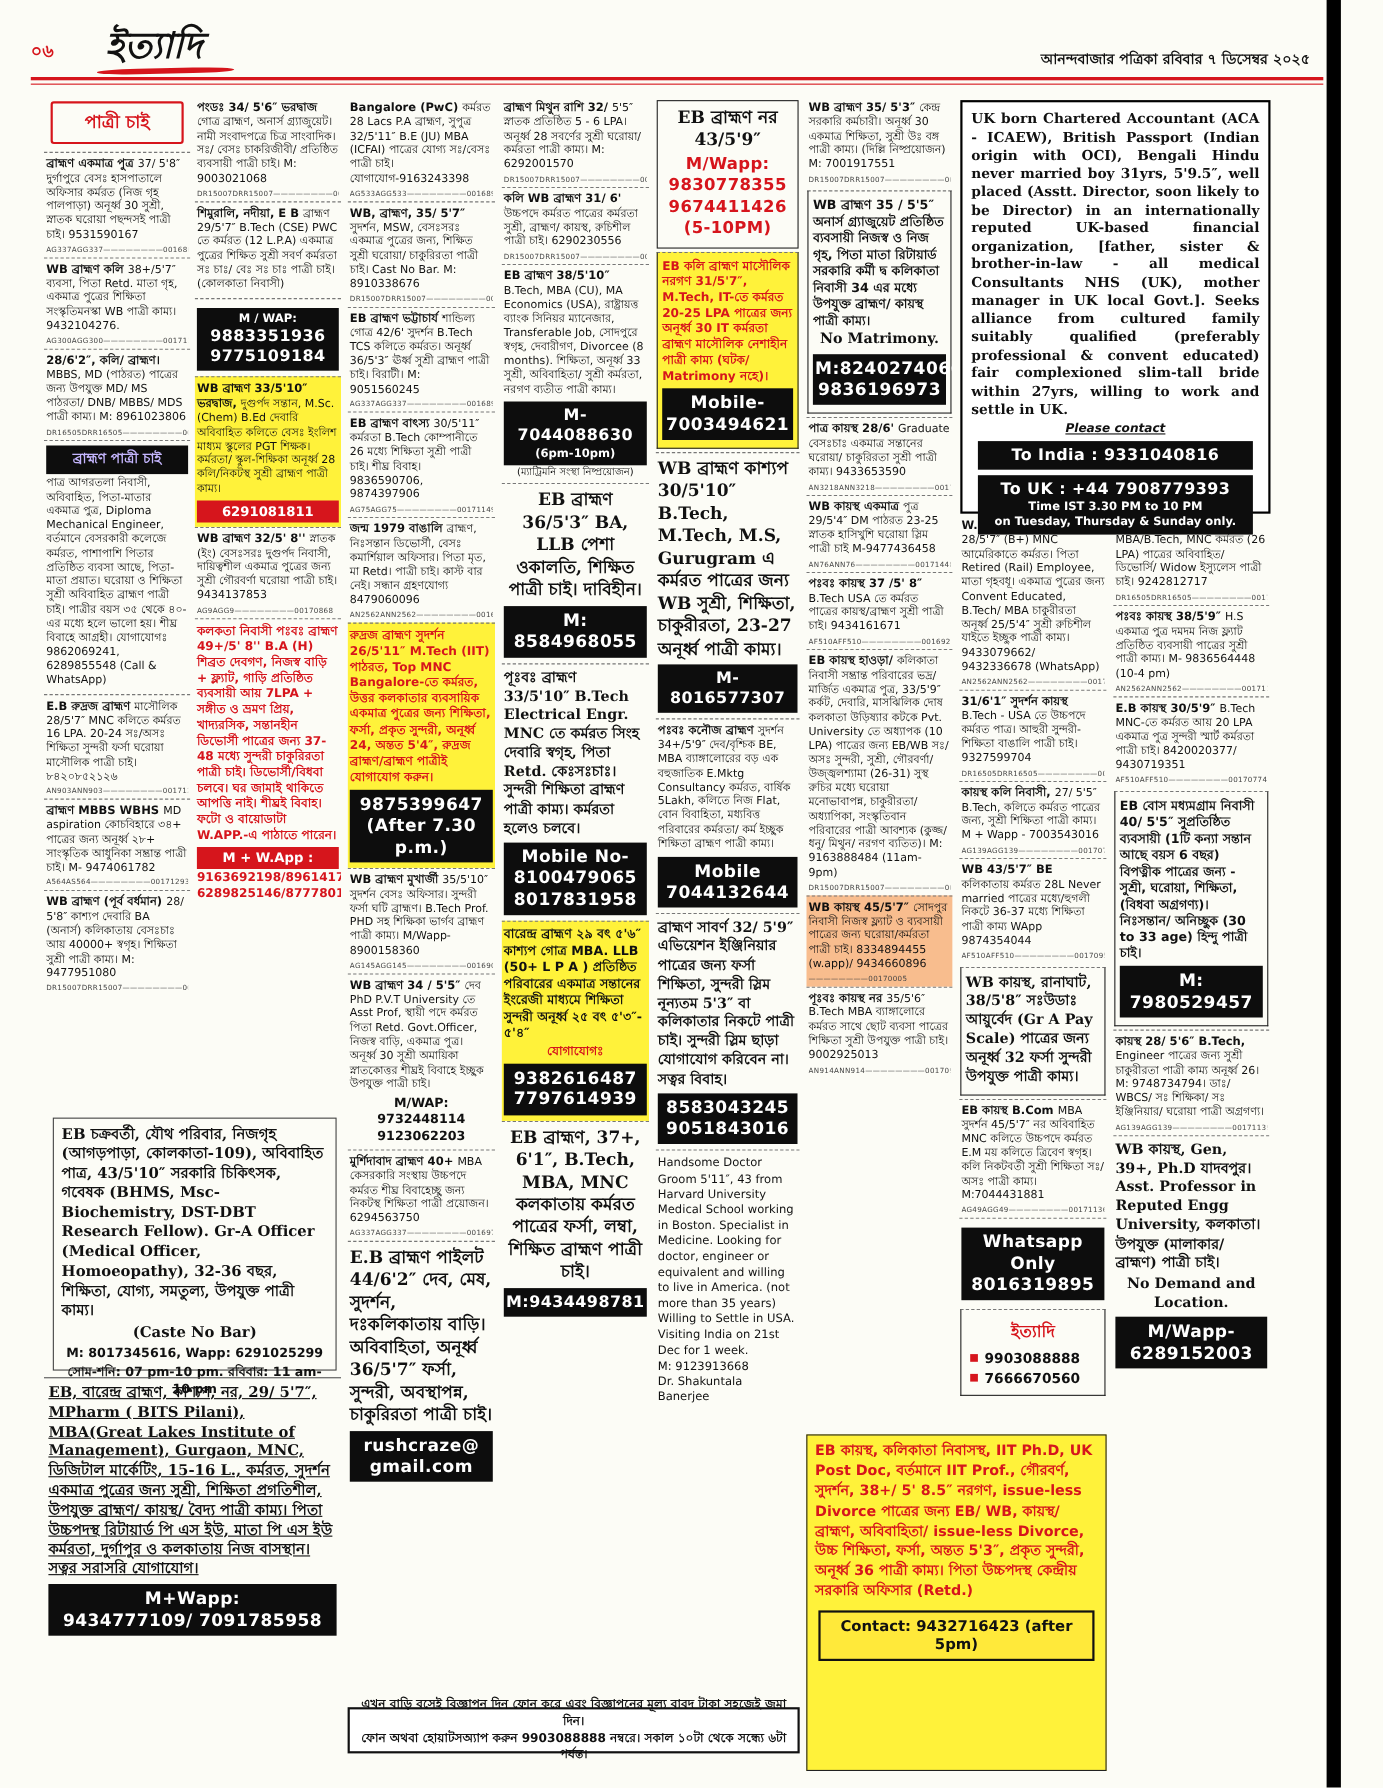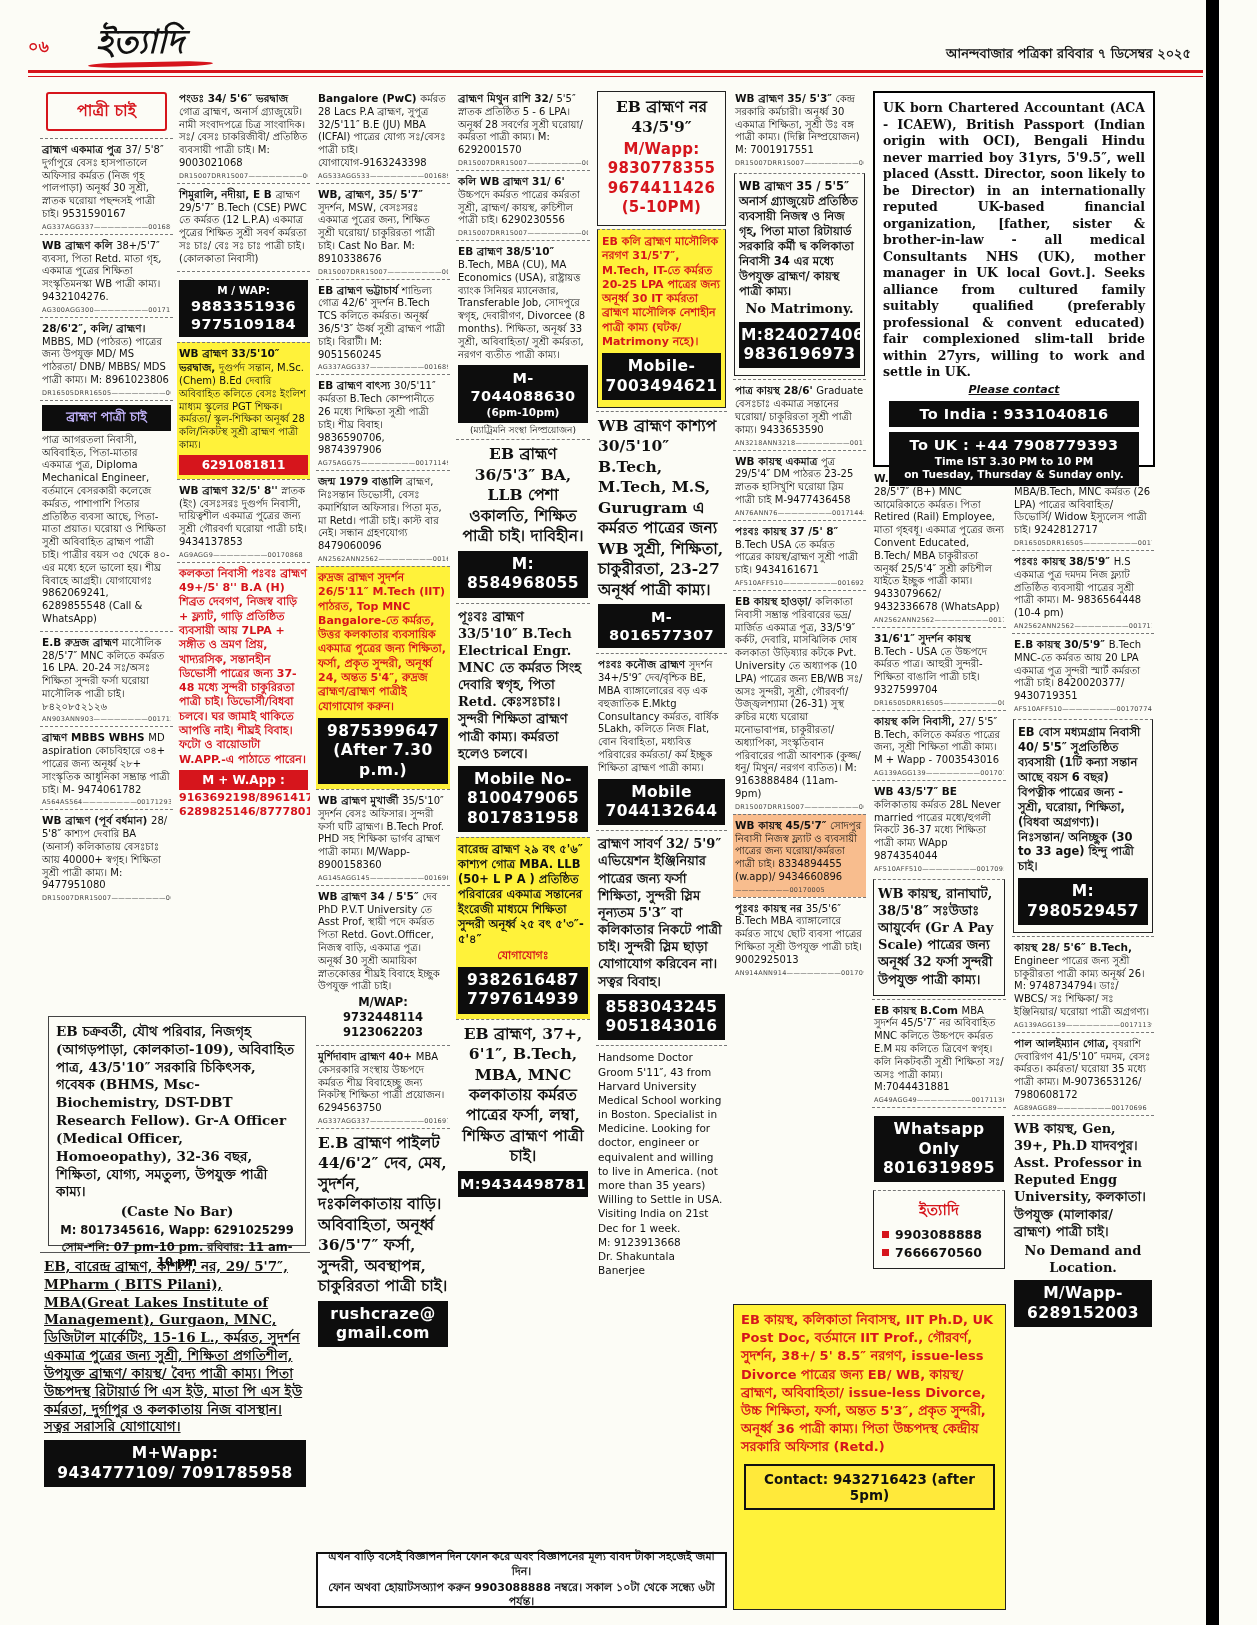--- a/index.html
+++ b/index.html
@@ -25,21 +25,21 @@
   #c5{left:596px;top:88px;width:131px;height:1460px;}
   #c6{left:733px;top:88px;width:133px;height:1212px;}
   #c7{left:872px;top:468px;width:134px;height:832px;}
   #c8{left:1012px;top:468px;width:142px;height:1150px;}
   
   .wide{position:absolute;box-sizing:border-box;}
   #uk{left:872px;top:88px;width:282px;height:376px;border:2.5px solid #000;padding:7px 8px;background:#fff;}
   #chk{left:48px;top:1016px;width:258px;height:230px;border:1.5px solid #444;padding:6px 7px;}
   #brn{left:40px;top:1252px;width:270px;height:358px;border-top:1px solid #555;padding:5px 4px;}
   #iit{left:733px;top:1304px;width:273px;height:306px;border:1.5px solid #222;padding:6px 7px;}
-  #ftr{left:316px;top:1552px;width:411px;height:56px;border:2px solid #111;background:#fff;
+  #ftr{left:316px;top:1552px;width:411px;height:42px;border:2px solid #111;background:#fff;
        display:flex;flex-direction:column;justify-content:center;padding:2px 6px;}
   
   .ad{padding:4px 2px 3px;box-sizing:border-box;}
   .col .ad + .ad{border-top:1px dashed #777;}
   .ad.bordered{border:1.5px solid #222;padding:5px 4px;margin:3px 1px;}
   .ad p{margin:0 0 2px;white-space:pre-line;}
   .ad-p{font-size:10px;line-height:1.28;text-align:left;}
   .ad-p .lead{font-size:10.5px;}
   .ad-pbold{font-size:11.5px;line-height:1.3;font-weight:bold;}
   .ad-serif{font-family:"DejaVu Serif","Liberation Serif",serif;font-weight:bold;font-size:13px;line-height:1.32;}
@@ -387,24 +387,20 @@
         <div class="blackbox bigbox">
           <div class="ln num">M:</div>
           <div class="ln num">7980529457</div>
         </div>
       </div>
       <div class="ad">
         <p class="ad-p"><b class="lead">কায়স্থ 28/ 5'6″ B.Tech, </b>Engineer পাত্রের জন্য সুশ্রী চাকুরীরতা পাত্রী কাম্য অনূর্ধ্ব 26। M: 9748734794। ডাঃ/ WBCS/ সঃ শিক্ষিকা/ সঃ ইঞ্জিনিয়ার/ ঘরোয়া পাত্রী অগ্রগণ্য।</p>
         <div class="ref">AG139AGG139————————00171139</div>
       </div>
       <div class="ad">
-        <p class="ad-p"><b class="lead">পাল আলইম্যান গোত্র, </b>বৃষরাশি দেবারিগণ 41/5'10″ দমদম, বেসঃ কর্মরত। কর্মরতা/ ঘরোয়া 35 মধ্যে পাত্রী কাম্য। M-9073653126/ 7980608172</p>
-        <div class="ref">AG89AGG89————————00170696</div>
-      </div>
-      <div class="ad">
         <p class="ad-serif">WB কায়স্থ, Gen, 39+, Ph.D যাদবপুর। Asst. Professor in Reputed Engg University, কলকাতা। উপযুক্ত (মালাকার/ ব্রাহ্মণ) পাত্রী চাই।</p>
         <p class="ad-serif center">No Demand and Location.</p>
         <div class="blackbox bigbox">
           <div class="ln num">M/Wapp-</div>
           <div class="ln num">6289152003</div>
         </div>
       </div>
     </div>
     <div class="ad wide bordered" id="uk">
       <p class="ad-serif just">UK born Chartered Accountant (ACA - ICAEW), British Passport (Indian origin with OCI), Bengali Hindu never married boy 31yrs, 5'9.5″, well placed (Asstt. Director, soon likely to be Director) in an internationally reputed UK-based financial organization, [father, sister &amp; brother-in-law - all medical Consultants NHS (UK), mother manager in UK local Govt.]. Seeks alliance from cultured family suitably qualified (preferably professional &amp; convent educated) fair complexioned slim-tall bride within 27yrs, willing to work and settle in UK.</p>

